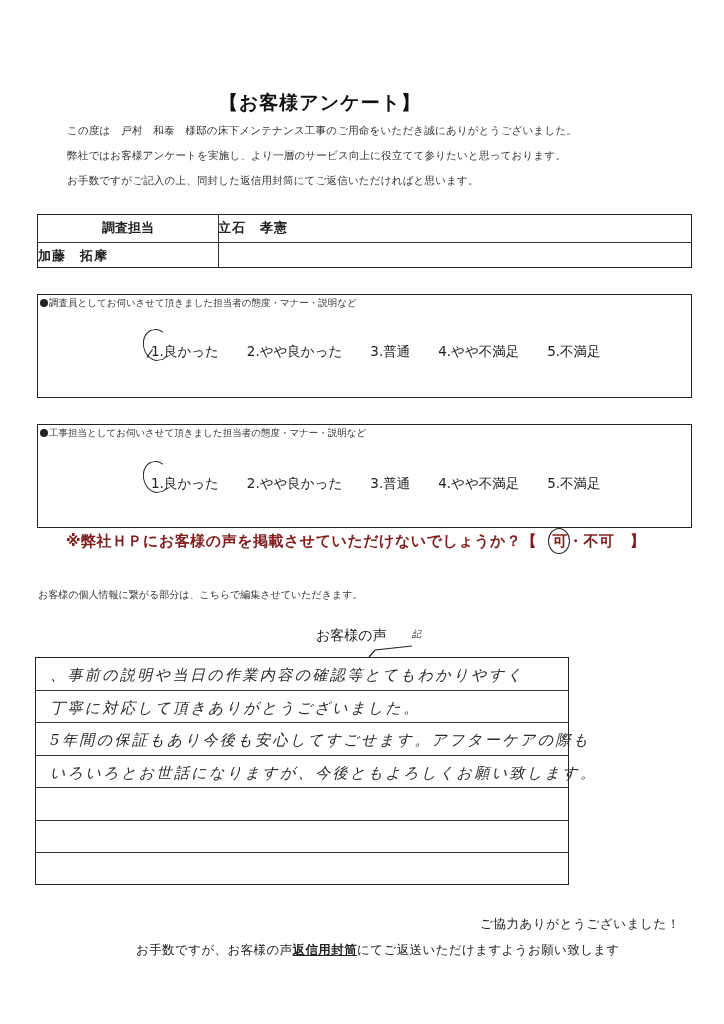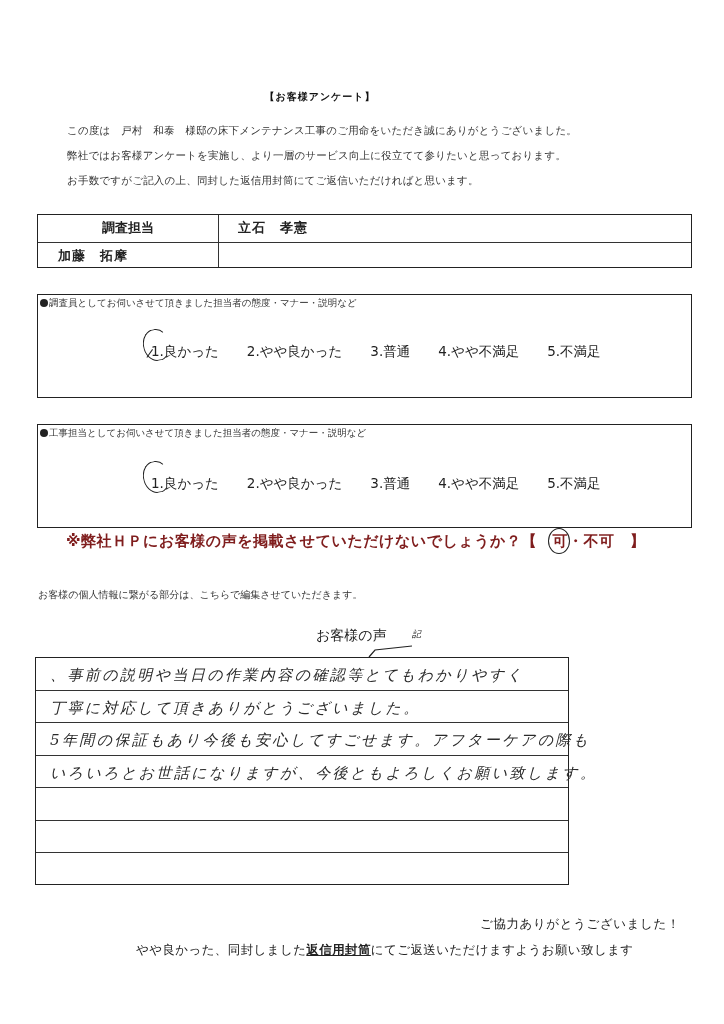--- a/index.html
+++ b/index.html
@@ -4,36 +4,36 @@
   <style>
     html, body { margin: 0; padding: 0; background: #ffffff; }
     body {
       width: 724px; height: 1024px; position: relative; overflow: hidden;
       font-family: "DejaVu Sans", "Liberation Sans", sans-serif;
       color: #1a1a1a;
     }
     .abs { position: absolute; }
     .title {
       left: 0; width: 640px; top: 90px; text-align: center;
-      font-size: 10px; font-weight: bold; letter-spacing: 1px; color: #111;
+      font-size: 19px; font-weight: bold; letter-spacing: 1px; color: #111;
     }
     .intro {
       left: 67px; font-size: 10.5px; color: #333; white-space: nowrap; letter-spacing: 0.2px;
     }
     
     .staff {
       left: 37px; top: 214px; width: 655px; height: 54px;
       border: 1.5px solid #222; box-sizing: border-box;
     }
     .staff-row { position: absolute; left: 0; right: 0; height: 26px; display: flex; align-items: center; }
     .staff-row.r2 { top: 27px; border-top: 1.5px solid #333; }
     .staff-row.r1 { top: 0; }
     .staff-label { width: 180px; text-align: center; font-size: 13px; font-weight: bold; color: #222; }
     .staff-sep { position: absolute; left: 180px; top: 0; bottom: 0; border-left: 1.5px solid #333; }
-    .staff-value { padding-left: 20px; font-size: 13px; font-weight: bold; color: #222; letter-spacing: 1px; }
+    .staff-value { font-size: 13px; font-weight: bold; color: #222; letter-spacing: 1px; }
     .staff-value .sp { display: inline-block; width: 14px; }
     
     .rbox {
       left: 37px; width: 655px; height: 104px;
       border: 1.5px solid #222; box-sizing: border-box;
     }
     .rbox-q { position: absolute; left: 2px; top: 2px; font-size: 9.5px; color: #333; white-space: nowrap; }
     .rbox-q .dot { display: inline-block; width: 8px; height: 8px; border-radius: 50%; background: #222; margin-right: 1px; vertical-align: -1px; }
     .ropts { position: absolute; left: 113px; top: 48px; font-size: 13.5px; color: #222; white-space: nowrap; display: flex; gap: 28px; }
     .ropt { position: relative; }
@@ -129,14 +129,14 @@
   <div class="cline" style="top:32.5px">丁寧に対応して頂きありがとうございました。</div>
   <div class="cline" style="top:65px">5年間の保証もあり今後も安心してすごせます。アフターケアの際も</div>
   <div class="cline" style="top:97.5px">いろいろとお世話になりますが、今後ともよろしくお願い致します。</div>
   <div class="cline" style="top:130px"></div>
   <div class="cline" style="top:162.5px"></div>
   <div class="cline" style="top:195px;border-bottom:none"></div>
 </div>
 
 <div class="abs thanks">ご協力ありがとうございました！</div>
 <div class="abs return">
-  <span>やや良かった、同封しました</span><u>返信用封筒</u><span>にてご返送いただけますようお願い致します</span>
+  <span>お手数ですが、お客様の声</span><u>返信用封筒</u><span>にてご返送いただけますようお願い致します</span>
 </div>
 
 </body></html>

